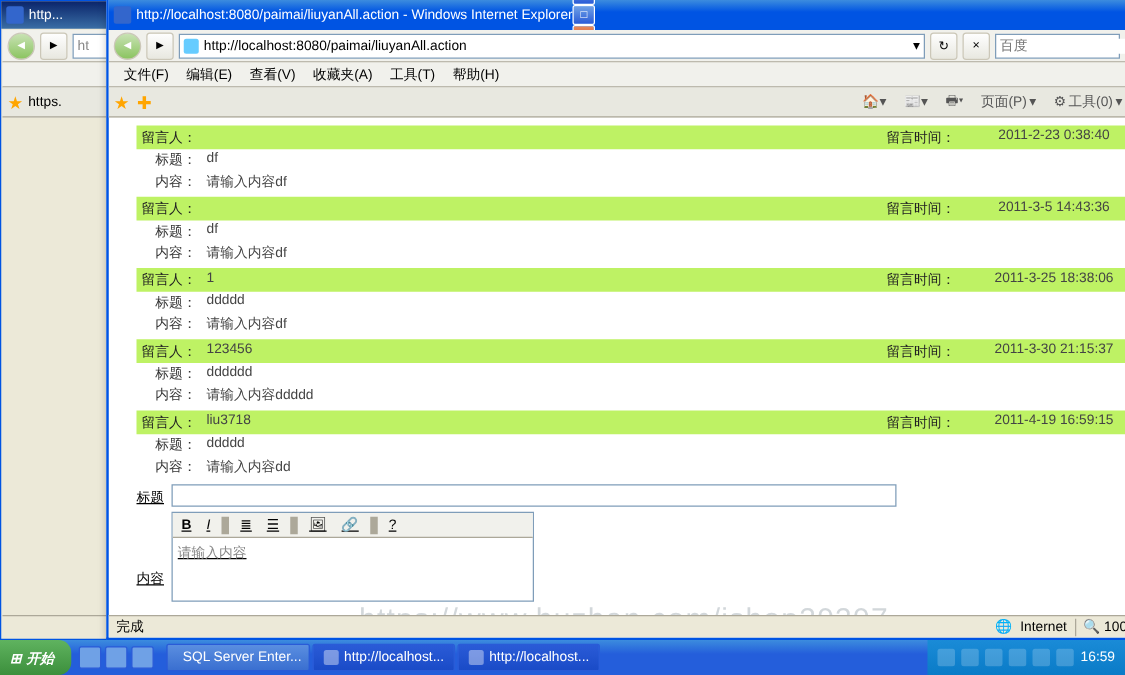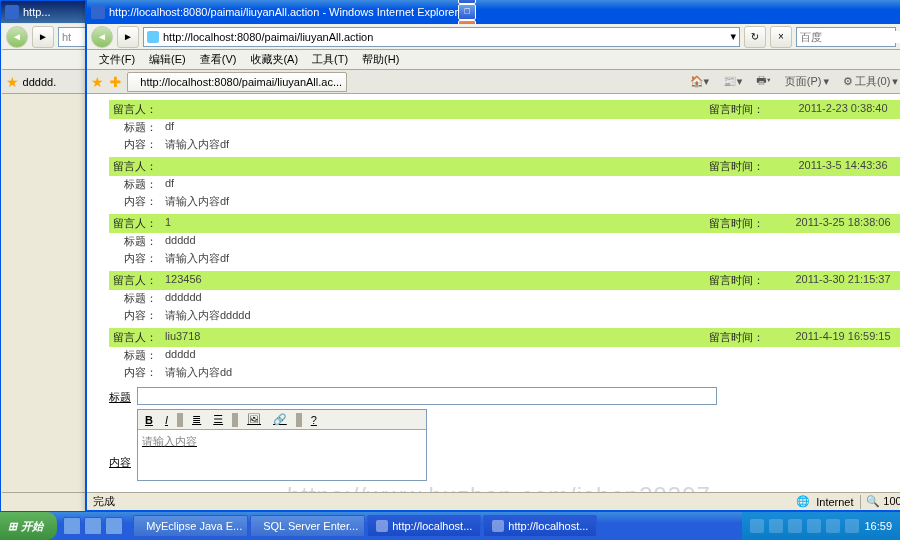--- a/index.html
+++ b/index.html
@@ -99,21 +99,21 @@
     <div class="bg-toolbar">
       <div class="navbtn back">◄</div>
       <div class="navbtn">►</div>
       <div class="addrbar" style="width:40px;flex:none">
         <span style="color:#888">ht</span>
       </div>
     </div>
     <div class="bg-menurow"></div>
     <div class="bg-tabrow">
       <span class="favstar">★</span>
-      <span style="margin-left:4px">ddddd.</span>
+      <span style="margin-left:4px">https.</span>
     </div>
     <div class="bg-right-tools">
       <span>工具(0)</span>
       <span>▾</span>
     </div>
     <div class="bg-status">
       <span>🔍 <span>100%</span> ▾</span>
     </div>
   </div>
 
@@ -149,24 +149,20 @@
       <div class="menuitem">编辑(E)</div>
       <div class="menuitem">查看(V)</div>
       <div class="menuitem">收藏夹(A)</div>
       <div class="menuitem">工具(T)</div>
       <div class="menuitem">帮助(H)</div>
     </div>
 
     <div class="tabrow">
       <span class="favstar">★</span>
       <span class="favstar">✚</span>
-      <div class="tab">
-        <span style="width:12px;height:12px;background:#6cf;border-radius:2px"></span>
-        <span>http://localhost:8080/paimai/liuyanAll.ac...</span>
-      </div>
       <div class="tabtools">
         <span class="tabtool">🏠▾</span>
         <span class="tabtool">📰▾</span>
         <span class="tabtool">🖶▾</span>
         <span class="tabtool"><span>页面(P)</span>▾</span>
         <span class="tabtool">⚙<span>工具(0)</span>▾</span>
         <span class="tabtool">»</span>
       </div>
     </div>
 
@@ -300,24 +296,20 @@
       <span>开始</span>
     </div>
     <div class="ql">
       <div class="qlicon"></div>
       <div class="qlicon"></div>
       <div class="qlicon"></div>
     </div>
     <div class="tasks" id="tasks">
         <div class="taskbtn">
           <span style="width:12px;height:12px;background:#fff6;border-radius:2px"></span>
-          <span>MyEclipse Java E...</span>
-        </div>
-        <div class="taskbtn">
-          <span style="width:12px;height:12px;background:#fff6;border-radius:2px"></span>
           <span>SQL Server Enter...</span>
         </div>
         <div class="taskbtn active">
           <span style="width:12px;height:12px;background:#fff6;border-radius:2px"></span>
           <span>http://localhost...</span>
         </div>
         <div class="taskbtn active">
           <span style="width:12px;height:12px;background:#fff6;border-radius:2px"></span>
           <span>http://localhost...</span>
         </div>

